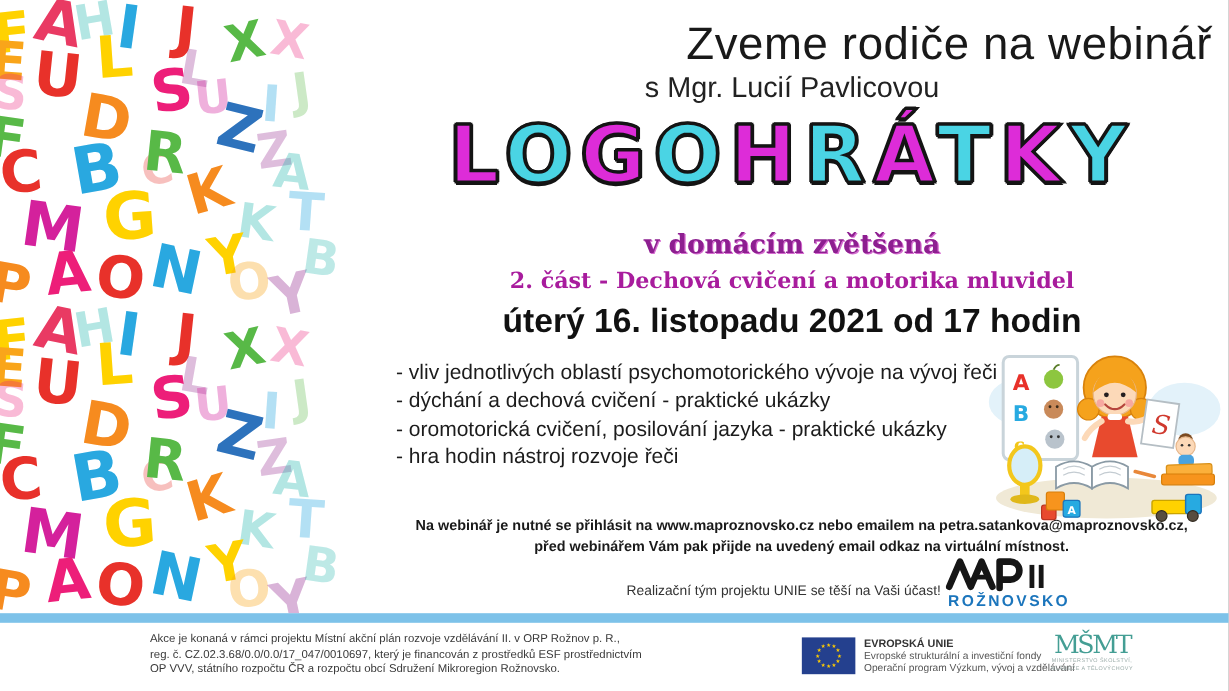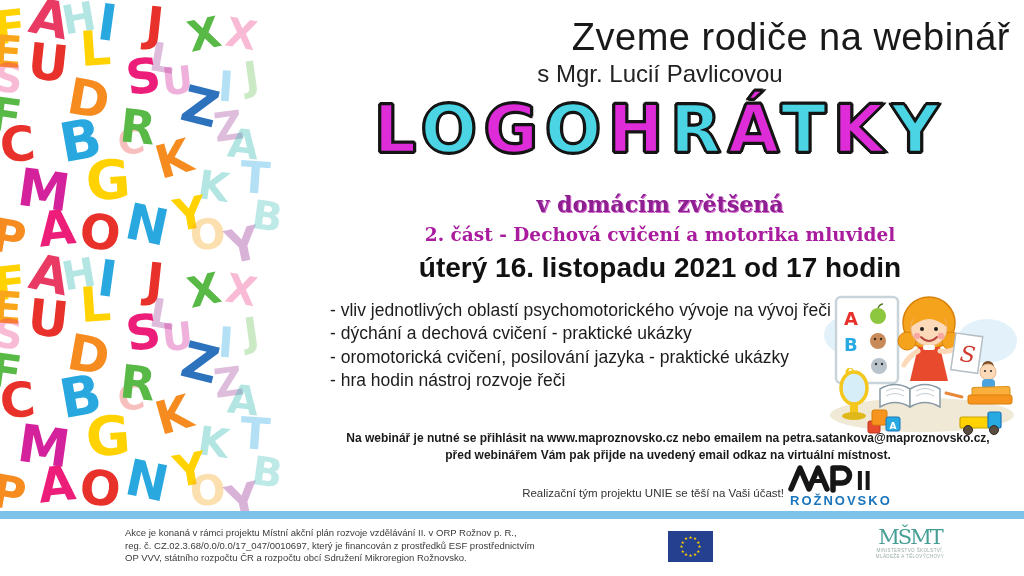--- a/index.html
+++ b/index.html
@@ -264,20 +264,25 @@
         <text x="22.5" y="26">★</text>
           <text x="18" y="24.8">★</text>
           <text x="14.7" y="21.5">★</text>
         <text x="13.5" y="17">★</text>
           <text x="14.7" y="12.5">★</text>
           <text x="18" y="9.2">★</text>
       </g>
     </svg>
   </div>
 
+  <div class="eutext">
+    <div class="b">EVROPSKÁ UNIE</div>
+    <div>Evropské strukturální a investiční fondy</div>
+    <div>Operační program Výzkum, vývoj a vzdělávání</div>
+  </div>
 
   <div class="msmt">
     <div class="mono">MŠMT</div>
     <div class="cap">MINISTERSTVO ŠKOLSTVÍ,</div>
     <div class="cap">MLÁDEŽE A TĚLOVÝCHOVY</div>
   </div>
 
 </div>
 
 </body></html>

